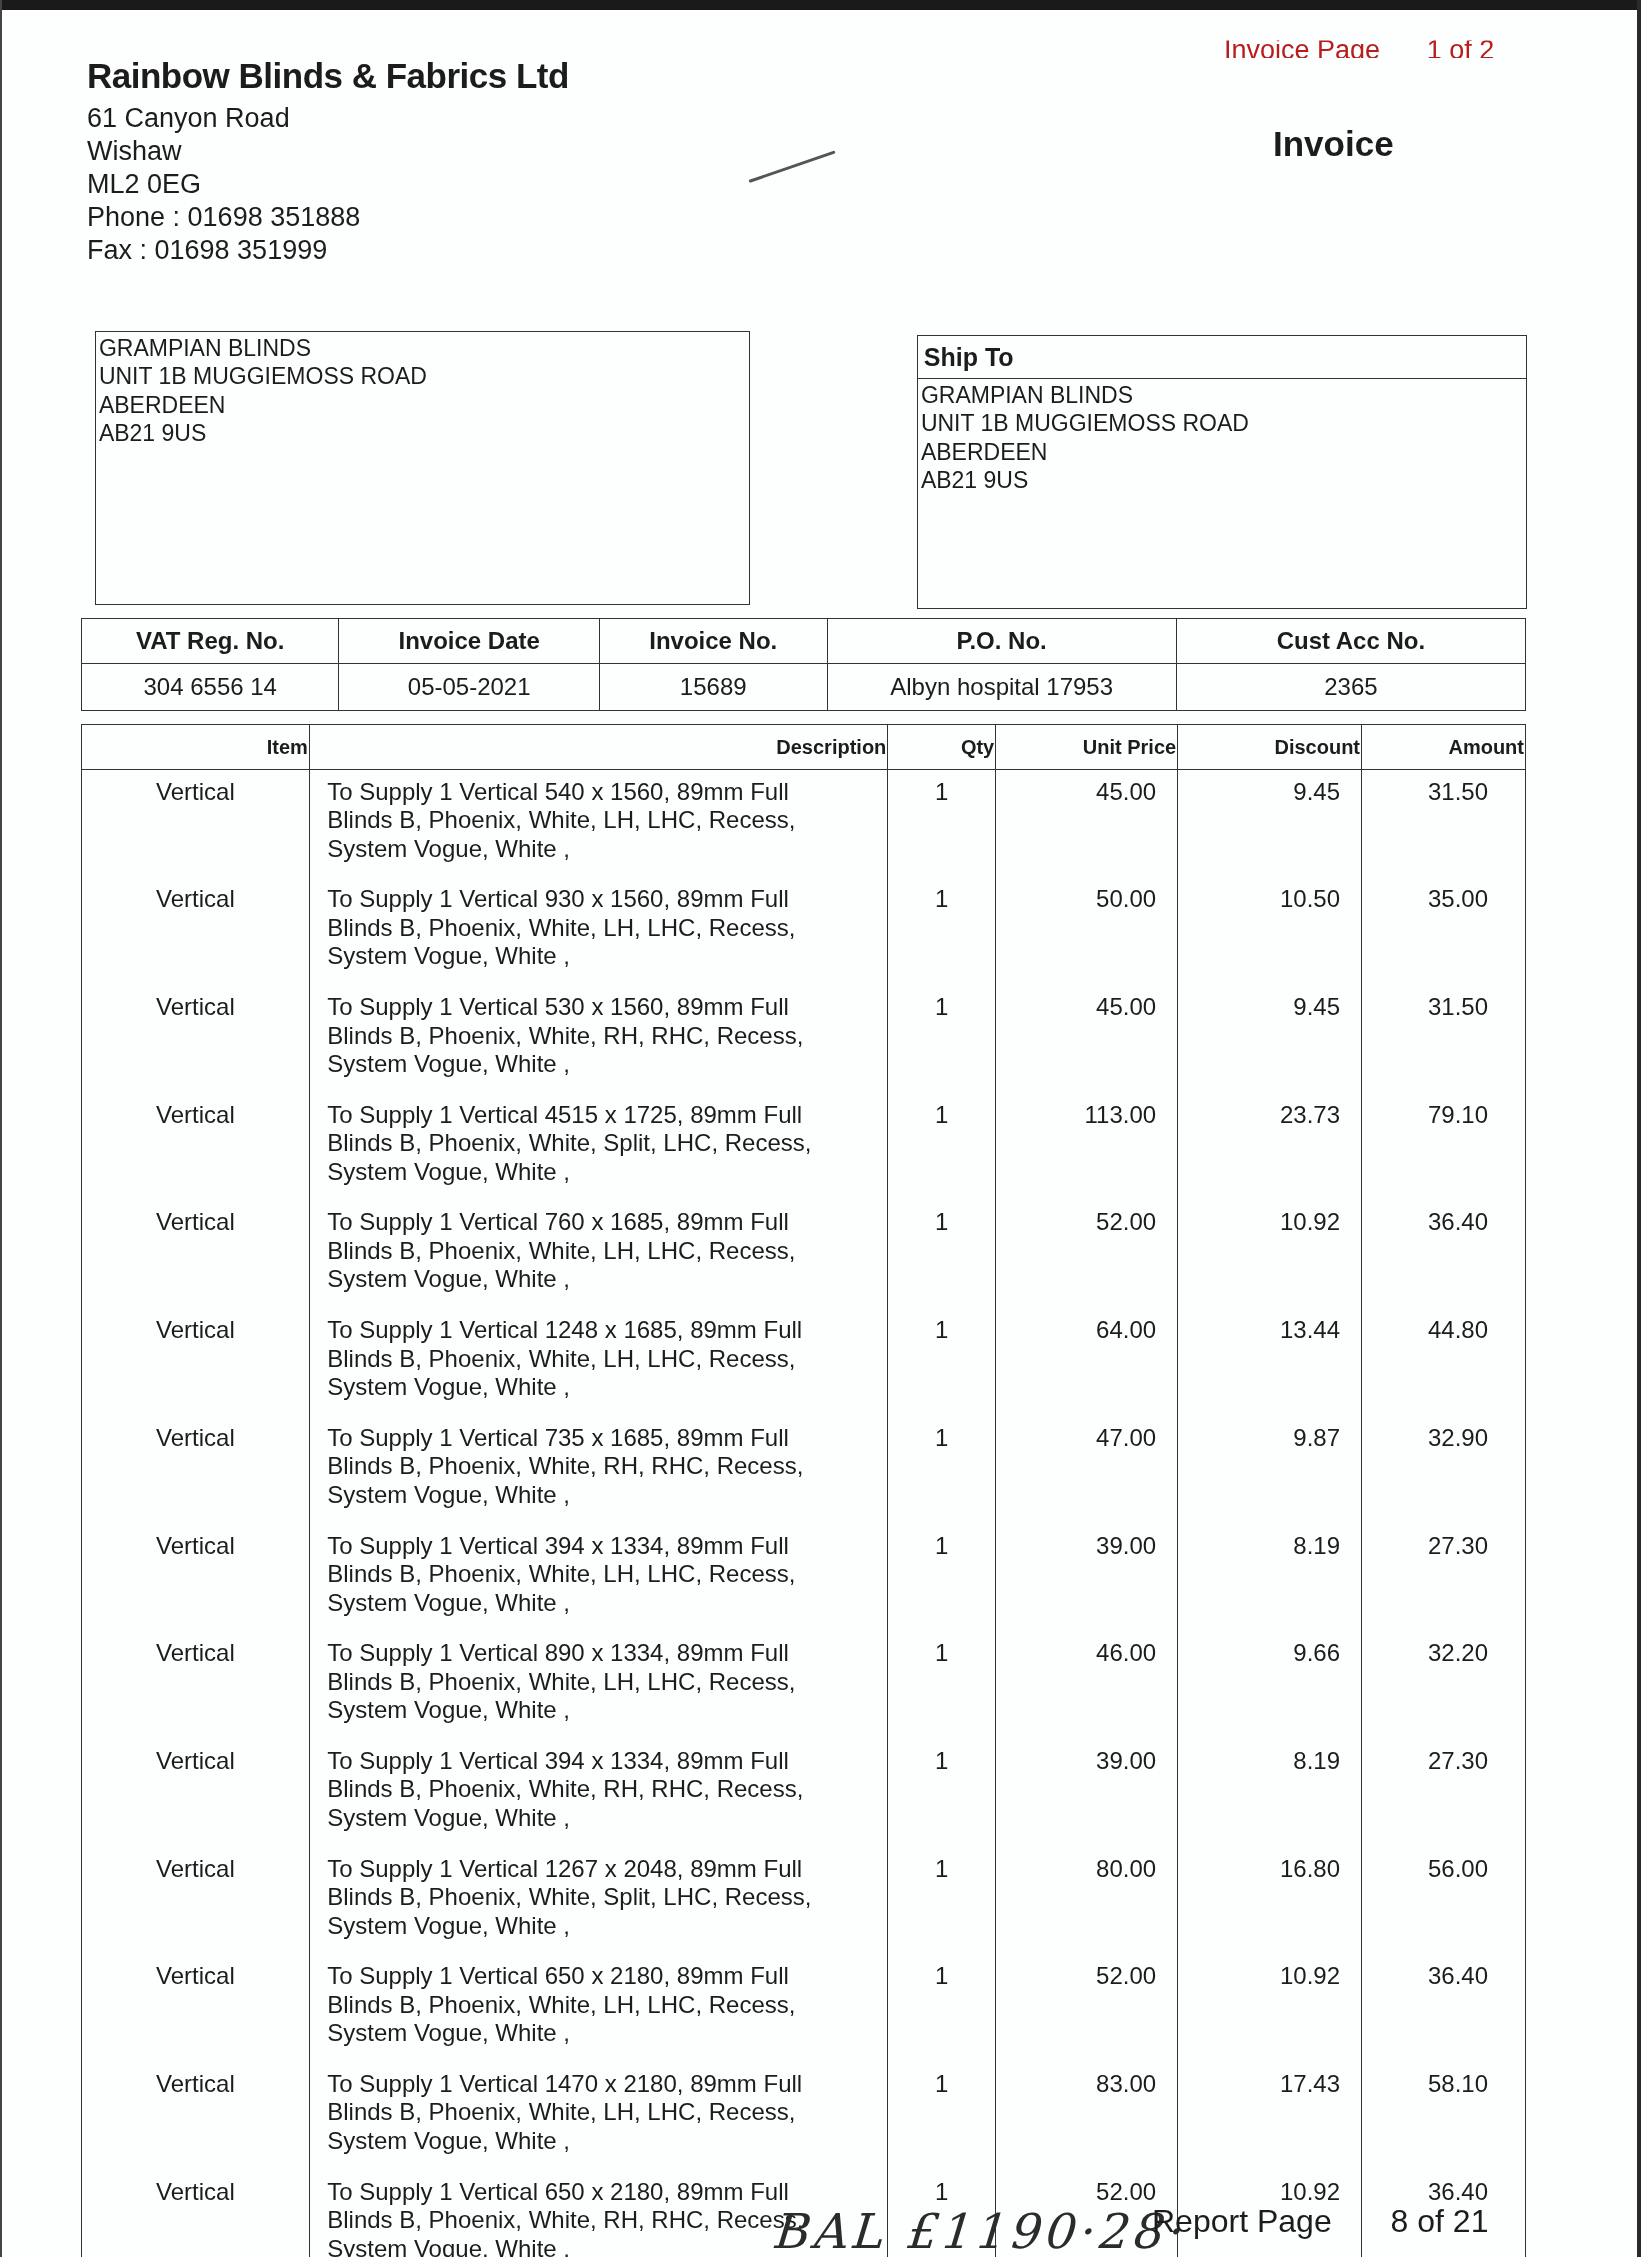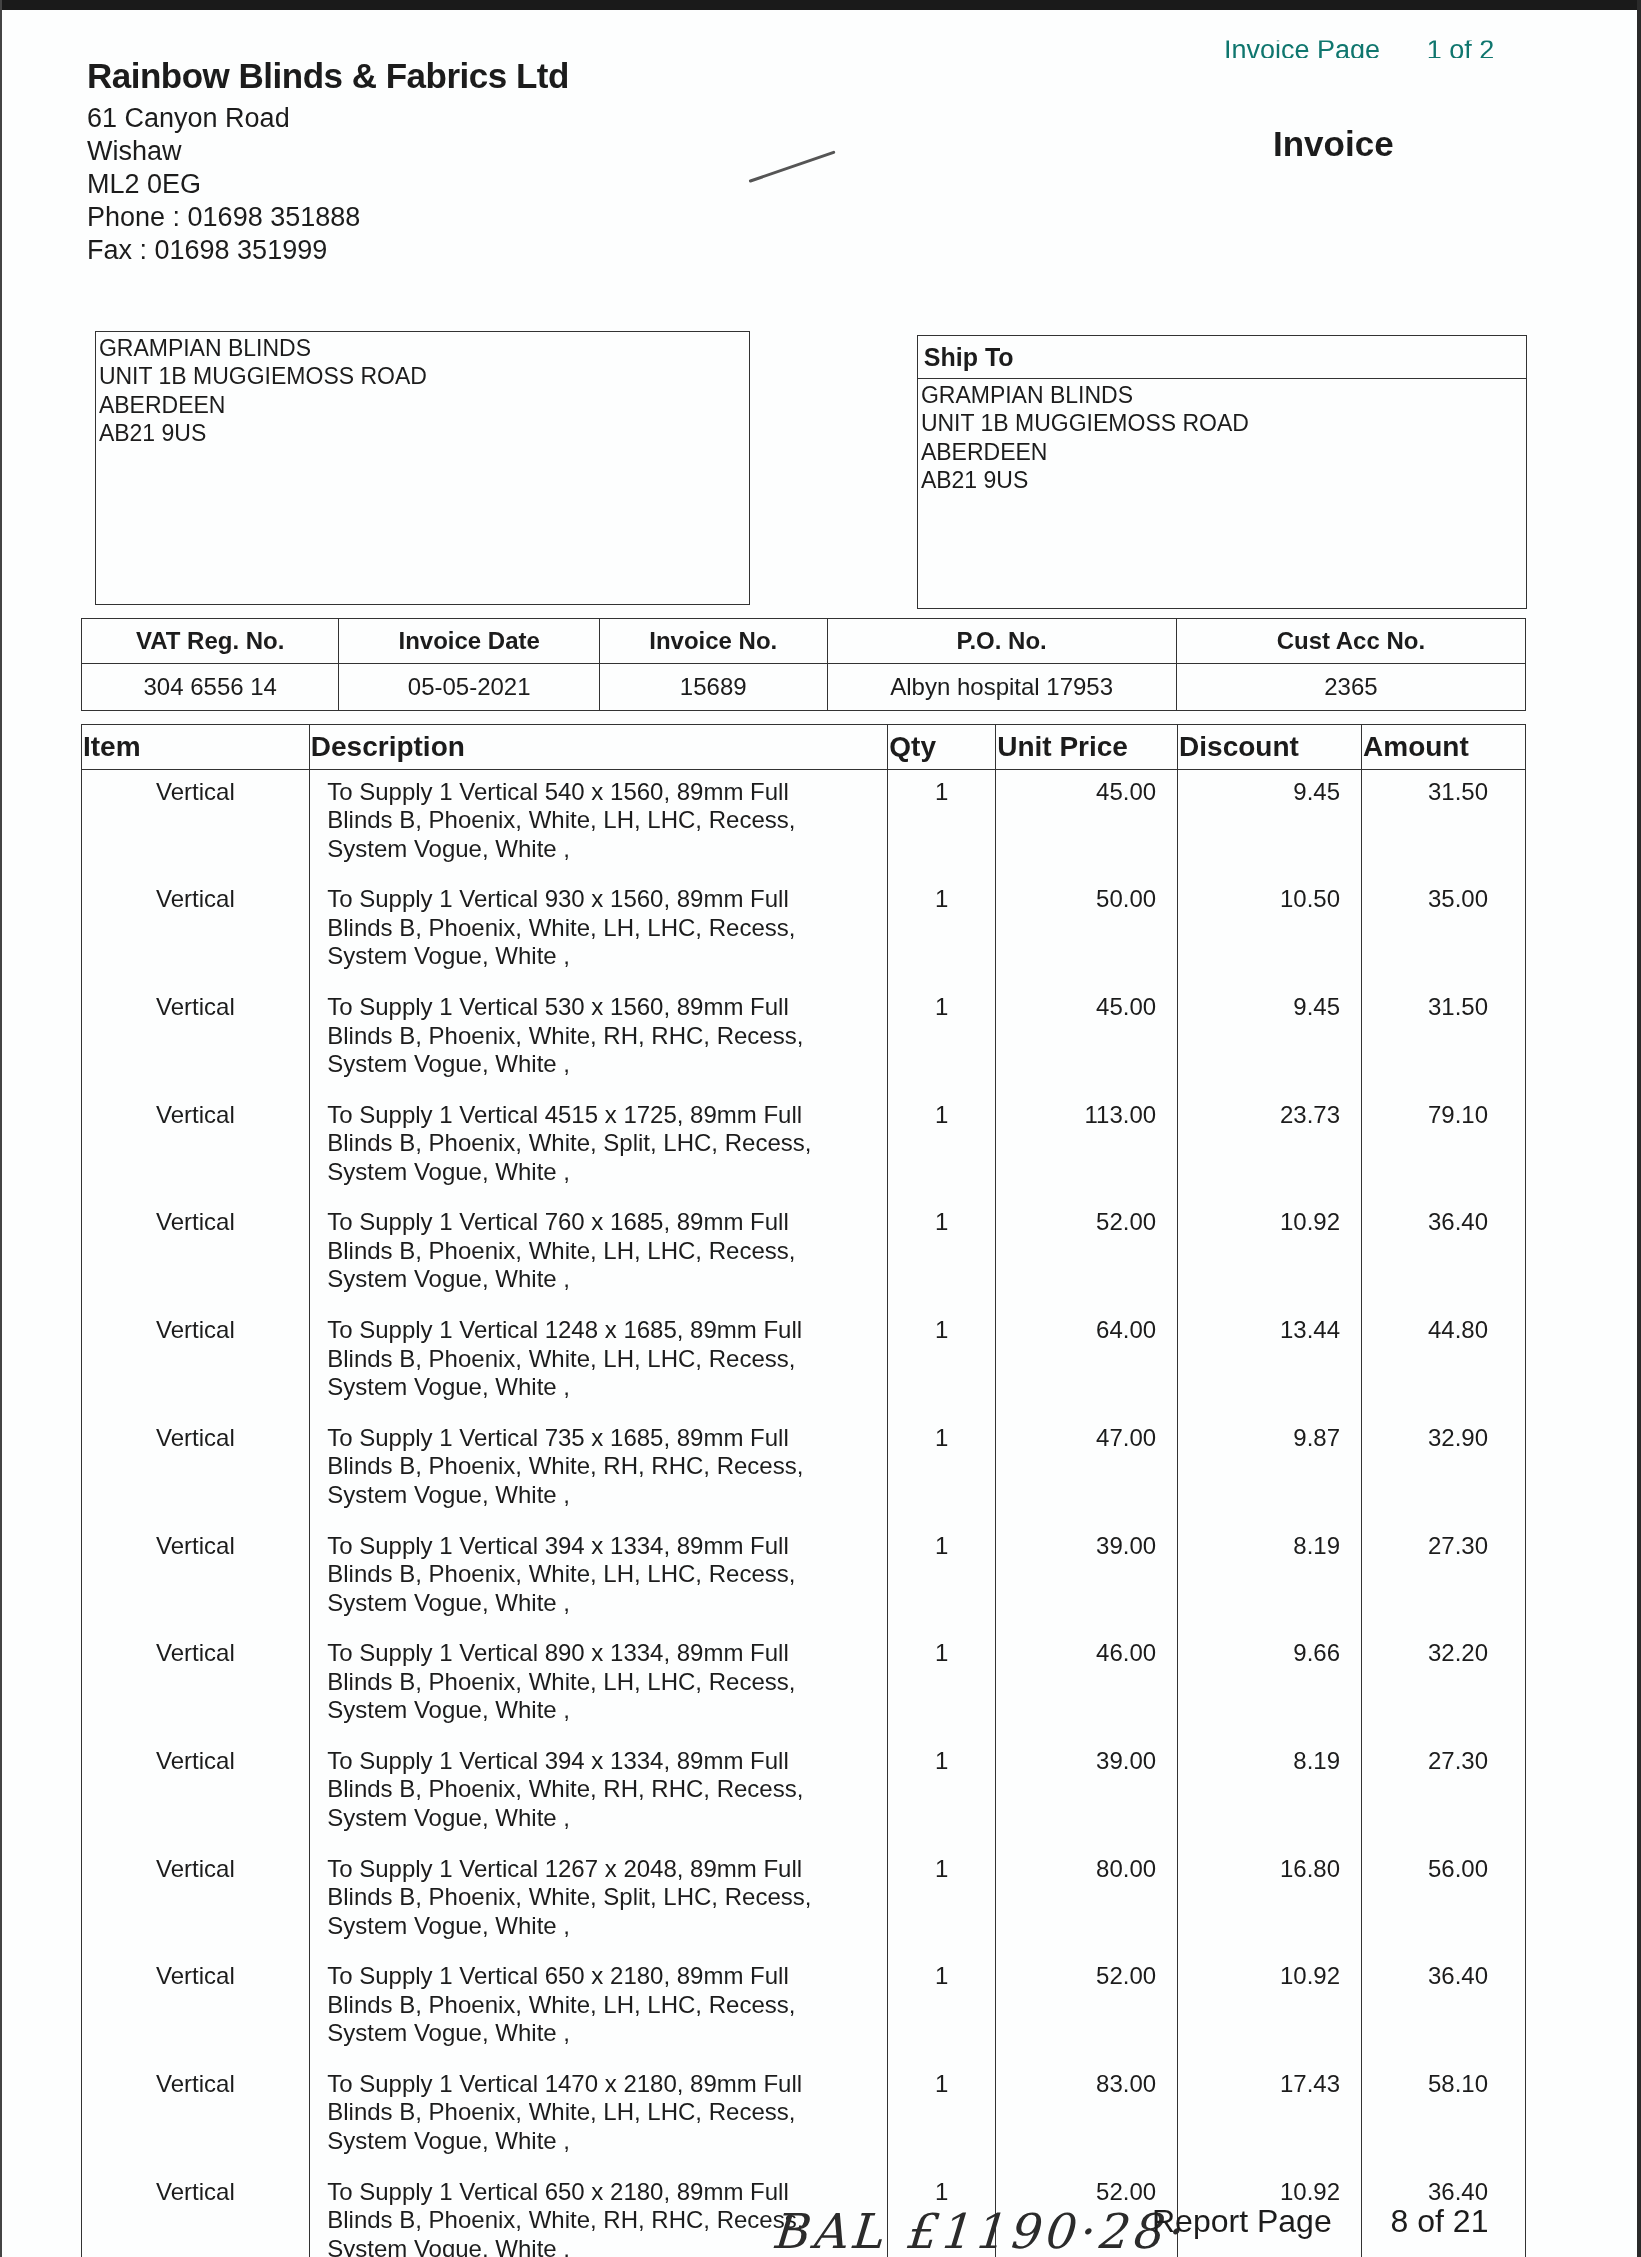--- a/index.html
+++ b/index.html
@@ -12,42 +12,42 @@
   .scan-top { position: absolute; left: 0; top: 0; width: 1641px; height: 9.7px; background: #1a1a1a; }
   .scan-right { position: absolute; right: 0; top: 0; width: 3.9px; height: 2257px; background: #2a2a2a; }
   .scan-left { position: absolute; left: 0; top: 0; width: 1.9px; height: 2257px; background: #444; }
 
   .abs { position: absolute; }
 
   .company-name { left: 87px; top: 56px; font-size: 35px; font-weight: bold; letter-spacing: -0.5px; }
   .company-lines { left: 87px; top: 102px; font-size: 27px; line-height: 33px; }
   .company-lines div { white-space: nowrap; }
 
-  .invoice-page { left: 1224px; top: 29px; font-size: 27px; color: #0f766e; height: 29px; overflow: hidden; line-height: 42px; clip-path: inset(11.6px 0 0 0); }
+  .invoice-page { left: 1224px; top: 29px; font-size: 27px; color: #b91c1c; height: 29px; overflow: hidden; line-height: 42px; clip-path: inset(11.6px 0 0 0); }
   .invoice-page span { display: inline-block; }
   .invoice-page .pg { margin-left: 39px; }
   .doc-title { left: 1273px; top: 124px; font-size: 35px; font-weight: bold; }
 
   .pen-mark { left: 749px; top: 180px; width: 91px; height: 2.9px; background: #555; transform: rotate(-19deg); transform-origin: left center; border-radius: 1.9px; }
 
   .addr-box { position: absolute; border: 1.9px solid #333; background: transparent; }
   .addr-box .hdr { height: 42px; border-bottom: 1.9px solid #333; font-weight: bold; font-size: 25px; line-height: 42px; padding-left: 9.7px; }
   .addr-box .body { padding: 1.9px 0 0 2.9px; font-size: 23px; line-height: 28.5px; }
   .invoice-to { left: 95px; top: 331px; width: 653px; height: 272px; }
   .ship-to { left: 917px; top: 335px; width: 608px; height: 272px; }
   .ship-to .hdr { padding-left: 5.8px; }
 
   table { border-collapse: collapse; position: absolute; }
   .meta-table { left: 81px; top: 618px; width: 1445px; }
   .meta-table th, .meta-table td { border: 1.9px solid #333; text-align: center; font-size: 24px; }
   .meta-table th { height: 42px; font-weight: bold; }
   .meta-table td { height: 44px; }
 
   .items-table { left: 81px; top: 724px; width: 1445px; }
-  .items-table th { border: 1.9px solid #333; height: 42px; font-weight: bold; font-size: 28px; text-align: left; }
+  .items-table th { border: 1.9px solid #333; height: 42px; font-weight: bold; font-size: 20px; text-align: right; }
   .items-table td { border-left: 1.9px solid #333; border-right: 1.9px solid #333; vertical-align: top; font-size: 24px; line-height: 28.5px; padding-top: 7.7px; padding-bottom: 14.5px; }
   .items-table tr.last td { border-bottom: 1.9px solid #333; padding-bottom: 42px; }
   .items-table td.item { text-align: center; }
   .items-table td.desc { padding-left: 17.4px; padding-right: 9.7px; }
   .items-table td.qty { text-align: center; }
   .items-table td.num { text-align: right; padding-right: 21px; }
   .items-table td.amt { text-align: right; padding-right: 37px; }
 
   .handwritten { left: 776px; top: 2203px; font-family: "DejaVu Serif", serif; font-size: 48px; color: #2b2b2b; letter-spacing: 3.9px; transform: skewX(-6deg); font-style: italic; font-weight: lighter; }
   .report-page { left: 1152px; top: 2203px; font-size: 32px; }

